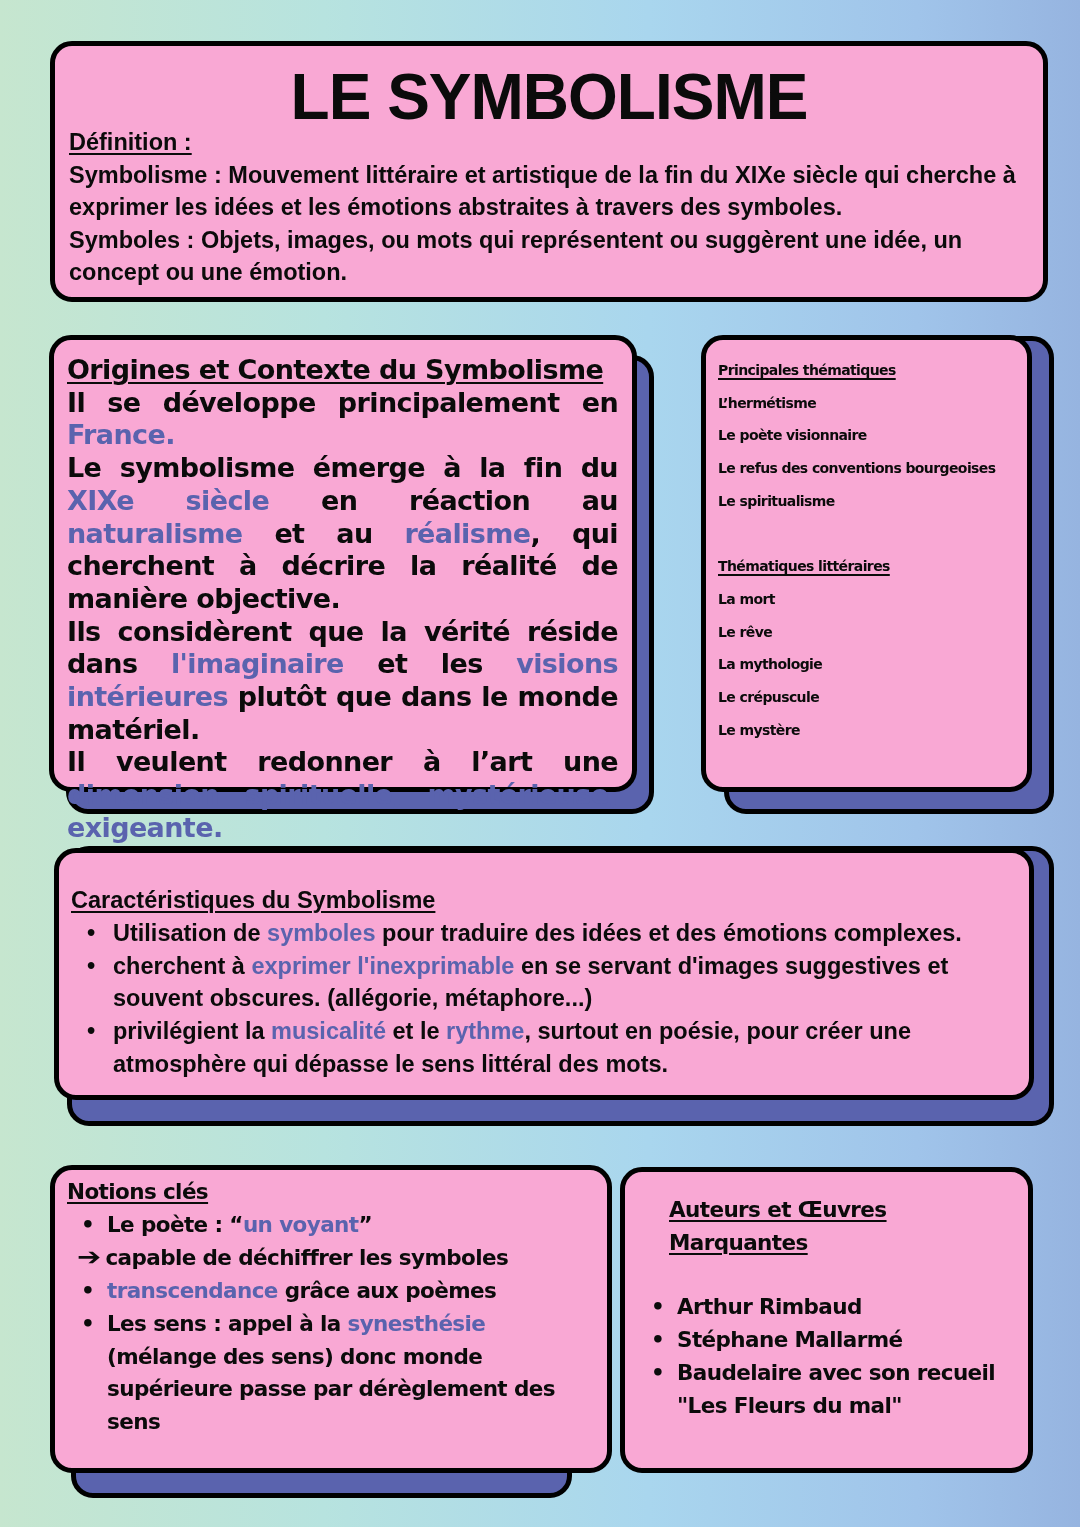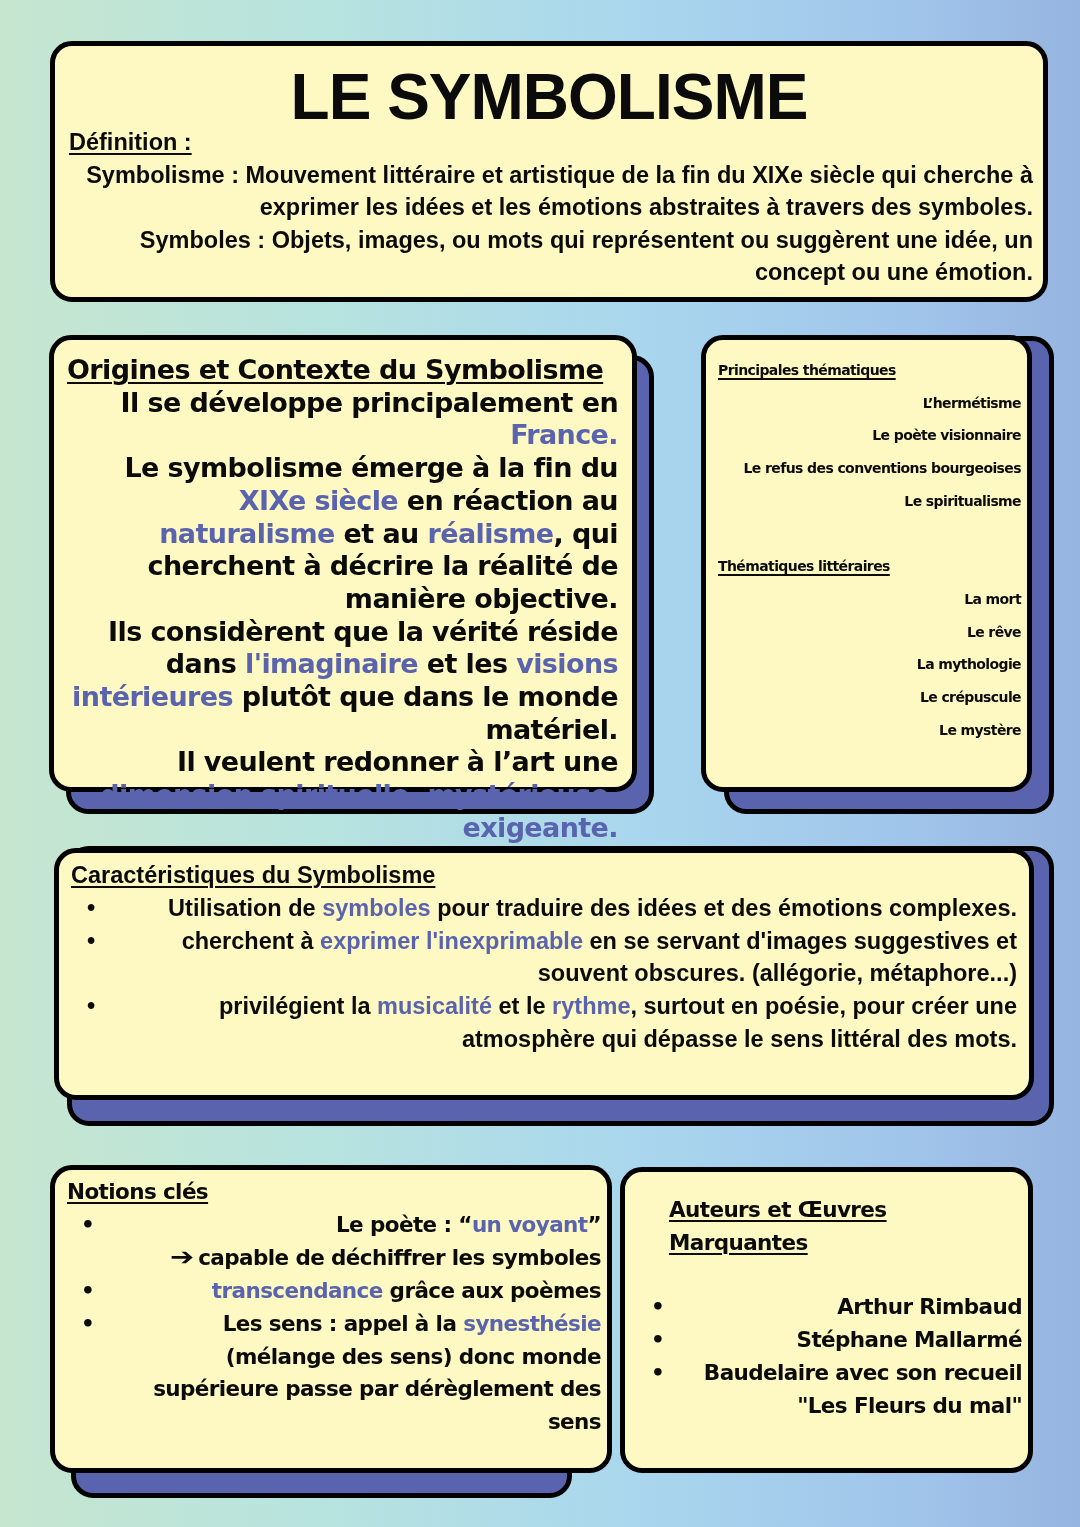--- a/index.html
+++ b/index.html
@@ -9,33 +9,33 @@
     font-family: "DejaVu Sans", "Liberation Sans", sans-serif;
     background: linear-gradient(90deg, #c6e6cf 0%, #b7e3df 30%, #a9d6ee 60%, #a0c4ea 85%, #96b4e0 100%);
     color: #0b0b0b;
   }
   .shadow, .card {
     position: absolute;
     border: 5px solid #000;
     border-radius: 22px;
   }
   .shadow { background: #5a63ae; }
-  .card { background: #fef9c3; }
+  .card { background: #f9a8d4; }
   .title {
     position: absolute; left: 0; right: 0; top: 14px;
     text-align: center;
     font-family: "Liberation Sans", sans-serif;
     font-weight: 700; font-size: 64px; letter-spacing: -1px;
   }
   .h {
     font-weight: 700; text-decoration: underline; text-underline-offset: 3px;
     text-decoration-thickness: 2px;
   }
   .hl { color: #5a63ae; }
-  p, li { font-weight: 700; text-align: right; }
+  p, li { font-weight: 700; }
   .def { position: absolute; left: 14px; top: 80px; right: 10px;
     font-family: "Liberation Sans", sans-serif; font-size: 23.5px; line-height: 32.5px; }
   .orig { position: absolute; left: 13px; top: 14px; right: 14px;
     font-size: 27px; line-height: 32.7px; text-align: justify; letter-spacing: -0.6px; }
   .them { position: absolute; left: 12px; top: 14px; right: 6px;
     font-size: 14px; line-height: 32.7px; letter-spacing: -0.6px; }
   .them .gap { height: 32.7px; }
   .carac { position: absolute; left: 12px; top: 6px; right: 12px;
     font-family: "Liberation Sans", sans-serif; font-size: 23.5px; line-height: 32.8px; }
   ul { list-style: none; }
@@ -93,21 +93,21 @@
     <p>Le rêve</p>
     <p>La mythologie</p>
     <p>Le crépuscule</p>
     <p>Le mystère</p>
   </div>
 </div>
 
 <div class="shadow" style="left:67px; top:846px; width:987px; height:280px;"></div>
 <div class="card" style="left:54px; top:848px; width:980px; height:252px;">
   <div class="carac">
-    <div class="h" style="display:inline-block;">Caractéristiques du Symbolisme</div>
+    <div class="h" style="display:inline-block;margin-top:25px;">Caractéristiques du Symbolisme</div>
     <ul>
       <li><span>Utilisation de </span><span class="hl">symboles</span><span> pour traduire des idées et des émotions complexes.</span></li>
       <li><span>cherchent à </span><span class="hl">exprimer l'inexprimable</span><span> en se servant d'images suggestives et souvent obscures. (allégorie, métaphore...)</span></li>
       <li><span>privilégient la </span><span class="hl">musicalité</span><span> et le </span><span class="hl">rythme</span><span>, surtout en poésie, pour créer une atmosphère qui dépasse le sens littéral des mots.</span></li>
     </ul>
   </div>
 </div>
 
 <div class="shadow" style="left:71px; top:1165px; width:501px; height:333px;"></div>
 <div class="card" style="left:50px; top:1165px; width:562px; height:308px;">

